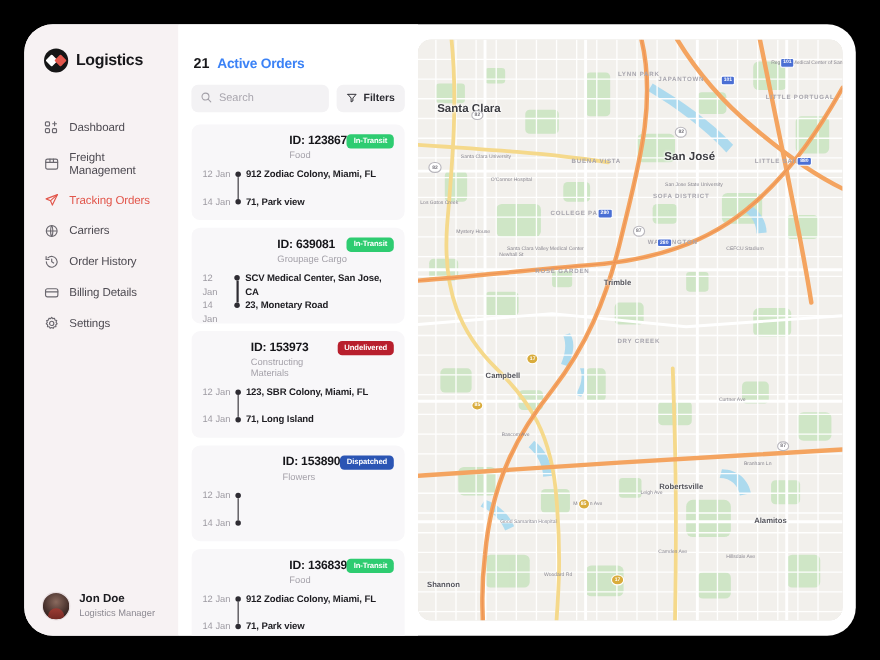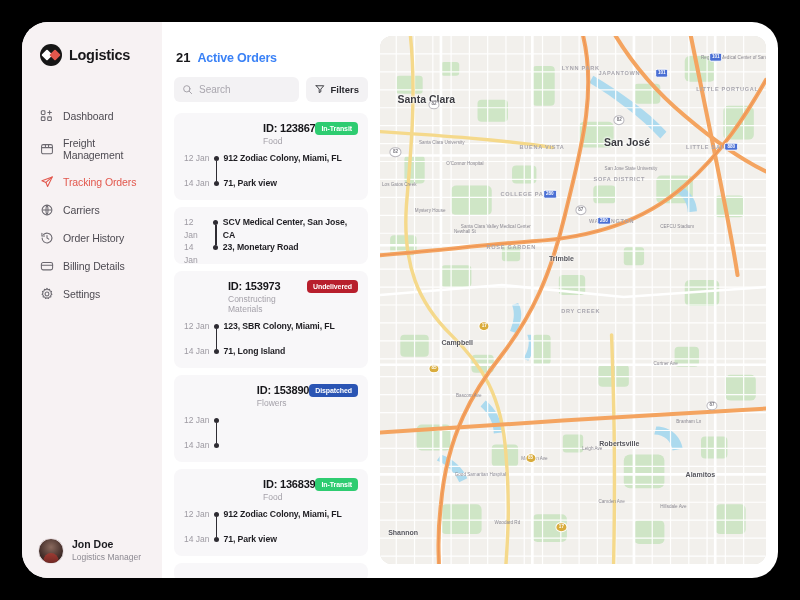--- a/index.html
+++ b/index.html
@@ -350,20 +350,27 @@
               <span class="rail-dot"></span>
             </div>
             <div class="route-addrs">
               <div class="route-addr">912 Zodiac Colony, Miami, FL</div>
               <div class="route-gap"></div>
               <div class="route-addr">71, Park view</div>
             </div>
           </div>
         </div>
         <div class="order-card">
+          <div class="oc-top">
+            <div>
+              <div class="oc-id">ID: 639081</div>
+              <div class="oc-cat">Groupage Cargo</div>
+            </div>
+            <span class="badge" style="background:#2ecc71">In-Transit</span>
+          </div>
           <div class="route">
             <div class="route-dates">
               <div class="route-date">12 Jan</div>
               <div class="route-gap"></div>
               <div class="route-date">14 Jan</div>
             </div>
             <div class="route-rail">
               <span class="rail-dot"></span>
               <span class="rail-line"></span>
               <span class="rail-dot"></span>

